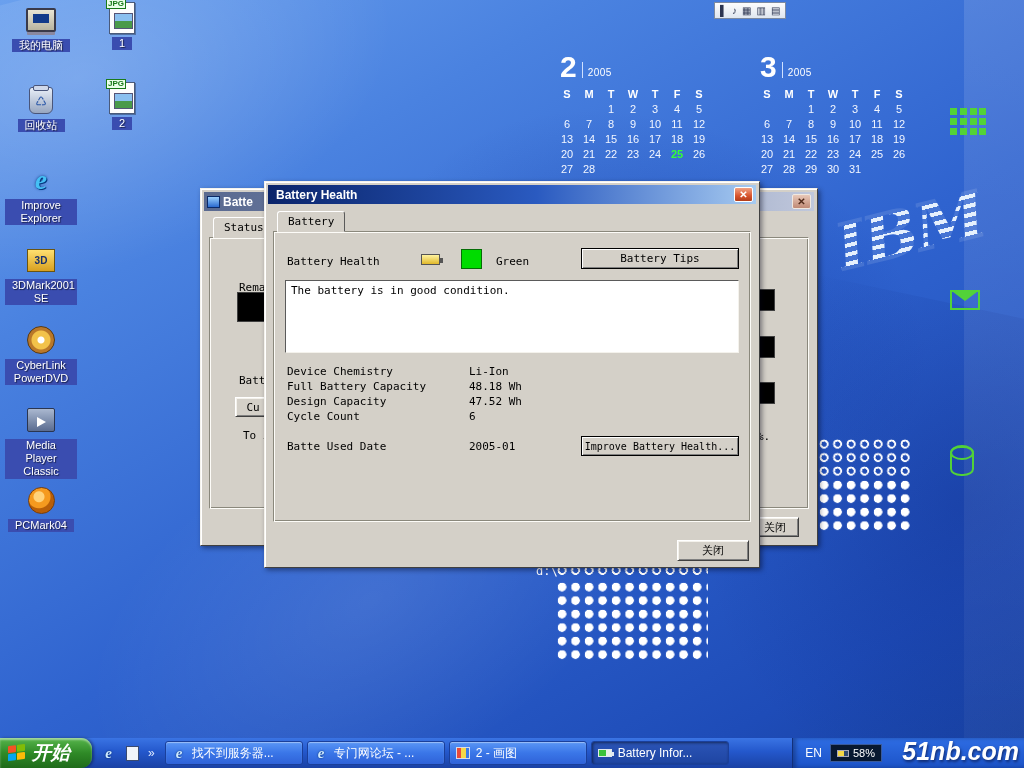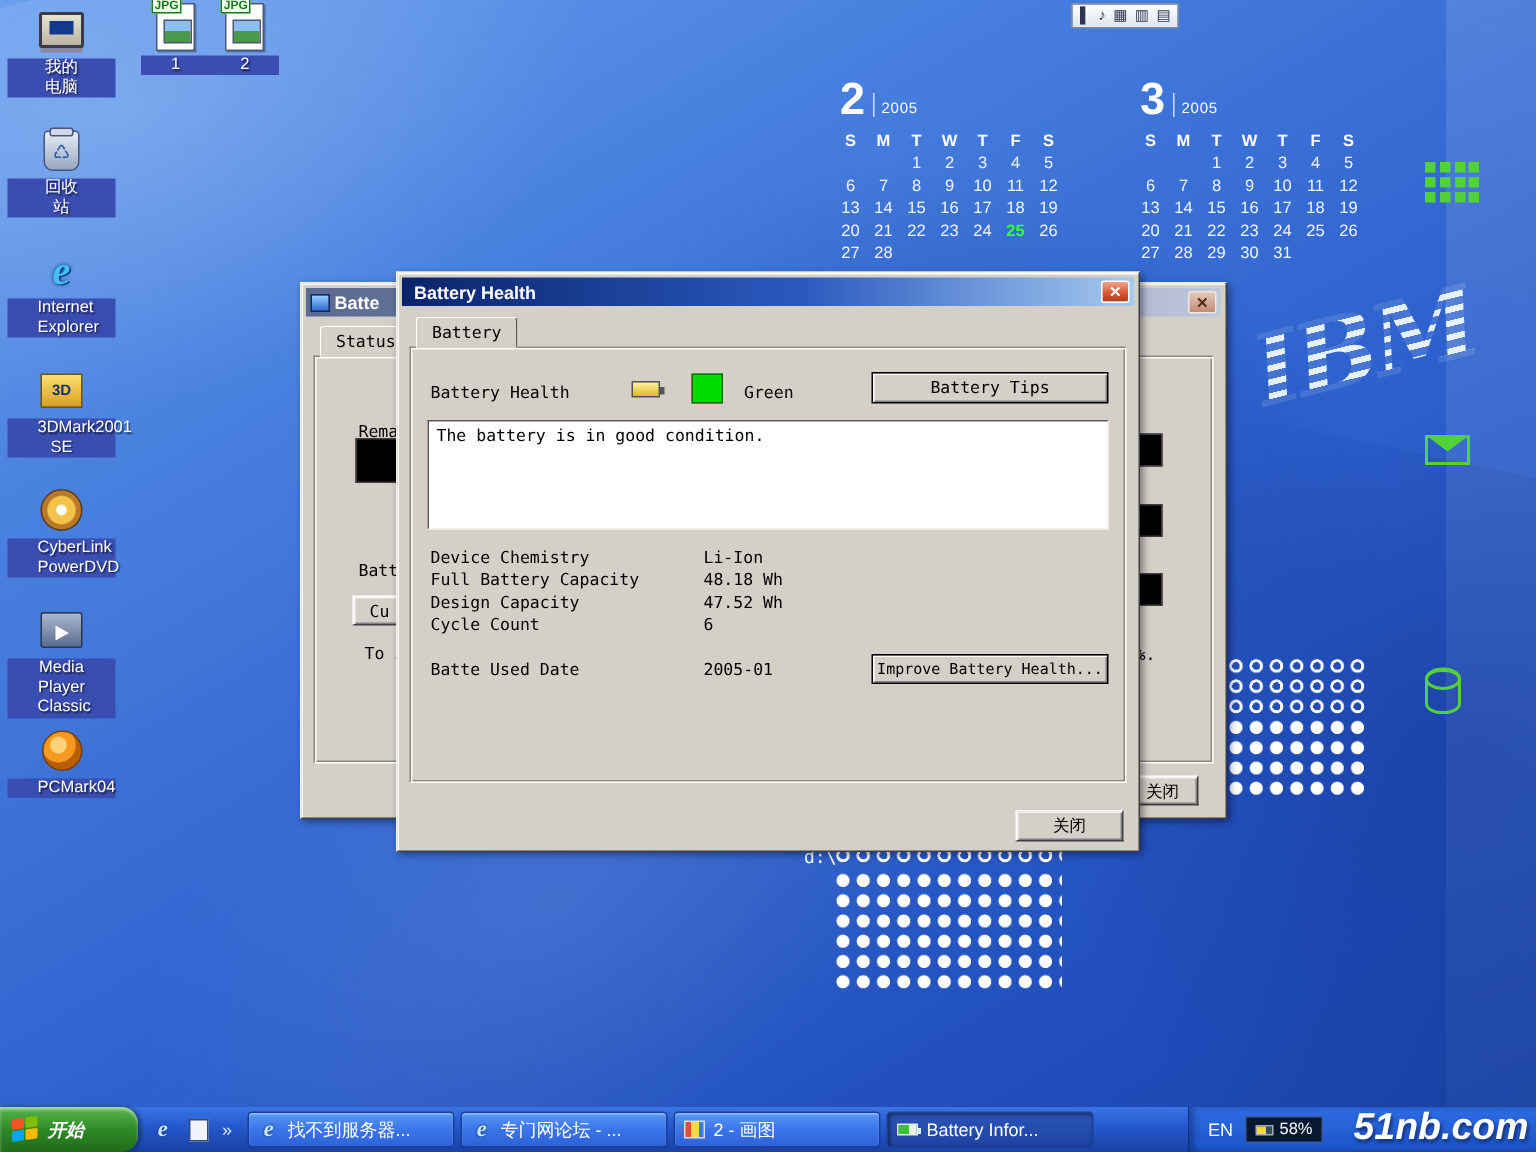--- a/index.html
+++ b/index.html
@@ -25,40 +25,40 @@
   .cal-bar{width:1px;height:16px;background:#cfe0ff;margin-bottom:2px;}
   .cal-year{font-size:10px;margin-bottom:2px;letter-spacing:.5px;}
   .cal-grid{display:grid;grid-template-columns:repeat(7,22px);row-gap:3px;font-size:11px;text-align:center;}
   .cal-h{font-weight:bold;}
   .cal-d{color:#f2f6ff;}
   .cal-d.hl{color:#35ff35;font-weight:bold;}
 
   
   #desktop-icons{position:absolute;left:4px;top:4px;width:74px;display:flex;flex-direction:column;z-index:6;}
   .dicon{height:80px;display:flex;flex-direction:column;align-items:center;cursor:default;}
-  .dlabel{margin-top:3px;font-size:11px;line-height:1.2;color:#fff;background:#3a4db0;padding:0 20px;text-align:center;max-width:72px;text-shadow:1px 1px 1px rgba(0,0,0,.6);}
+  .dlabel{margin-top:3px;font-size:11px;line-height:1.2;color:#fff;background:#3a4db0;padding:0 7px;text-align:center;max-width:72px;text-shadow:1px 1px 1px rgba(0,0,0,.6);}
   .ig{display:flex;align-items:center;justify-content:center;width:34px;height:32px;position:relative;}
   .ic-mycomputer{width:30px;height:24px;background:linear-gradient(#e8e4d4,#b8b4a0);border:2px solid #3a3a4a;border-radius:2px;box-shadow:0 4px 0 -1px #8a88a0;}
   .ic-mycomputer::before{content:"";position:absolute;inset:4px 5px 7px 5px;background:#123a8a;}
   .ic-recycle{width:24px;height:27px;background:linear-gradient(#e8eef8,#97a6c0);border-radius:3px 3px 6px 6px;border:1px solid #49557a;}
   .ic-recycle::before{content:"";position:absolute;left:3px;right:3px;top:-3px;height:4px;background:#cfd8ea;border:1px solid #49557a;border-radius:2px;}
   .ic-recycle::after{content:"♺";position:absolute;left:0;right:0;top:6px;text-align:center;font-size:13px;color:#2a57a8;}
   .ic-ie::before{content:"e";font-size:27px;font-weight:bold;font-style:italic;color:#45c0f5;text-shadow:0 0 3px #063a80,1px 1px 0 #063a80;font-family:"Liberation Serif",serif;}
   .ic-mark3d{width:28px;height:23px;background:linear-gradient(#ffe070,#d8a020);border:1px solid #6a5410;}
   .ic-mark3d::before{content:"3D";font-size:10px;font-weight:bold;color:#17306e;position:absolute;inset:0;display:flex;align-items:center;justify-content:center;}
   .ic-acdsee{width:27px;height:27px;background:#f4f6fa;border:1px solid #5a6a8a;border-radius:3px;}
   .ic-acdsee::before{content:"";position:absolute;left:7px;top:7px;width:13px;height:13px;border-radius:50%;background:radial-gradient(circle at 40% 40%,#fff 2px,#2a7ad8 3px 6px,#0a2a6a 7px);}
   .ic-powerdvd{width:28px;height:28px;border-radius:50%;background:radial-gradient(circle at 50% 50%,#fff 0 3px,#f2c24a 4px 9px,#b9782a 10px 13px,#7a4a14 14px);border:1px solid #5a3a10;}
   .ic-mpc{width:28px;height:24px;background:linear-gradient(#aab8d0,#5a6c90);border:1px solid #2a3550;border-radius:2px;}
   .ic-mpc::before{content:"";position:absolute;left:9px;top:8px;border-left:9px solid #fff;border-top:5px solid transparent;border-bottom:5px solid transparent;}
   .ic-pcmark{width:27px;height:27px;border-radius:50%;background:radial-gradient(circle at 40% 35%,#ffd27a 0 5px,#f59a1f 6px 11px,#b85e08 12px);border:1px solid #7a3e06;}
   .ic-thinkvantage{width:26px;height:26px;border-radius:4px;background:repeating-linear-gradient(180deg,#c0273a 0 3px,#8e1020 3px 6px);border:1px solid #4a0812;}
 
   
-  #desktop-files{position:absolute;left:94px;top:2px;width:56px;display:flex;flex-direction:row;z-index:6;}
+  #desktop-files{position:absolute;left:94px;top:2px;width:56px;display:flex;flex-direction:column;z-index:6;}
   .dfile{height:80px;display:flex;flex-direction:column;align-items:center;}
   .fpage{width:26px;height:32px;background:#fdfdfd;border:1px solid #4a5a7a;position:relative;box-shadow:1px 1px 0 rgba(0,0,0,.3);}
   .fpage .ftag{position:absolute;left:-4px;top:-4px;font-size:8px;font-weight:bold;color:#1a7a1a;background:#eaffea;border:1px solid #1a7a1a;line-height:1;padding:0 1px;}
   .fpage::after{content:"";position:absolute;left:4px;top:10px;width:17px;height:14px;background:linear-gradient(#8ac0f0 0 50%,#4a9a4a 50%);border:1px solid #557;}
 
   
   .ibm-logo{position:absolute;left:834px;top:192px;font-size:66px;font-weight:bold;font-style:italic;font-family:"DejaVu Serif",serif;letter-spacing:-3px;transform:rotate(-14deg);z-index:3;
     background:repeating-linear-gradient(180deg,rgba(240,248,255,.95) 0 4px,rgba(240,248,255,.12) 4px 9px);
     -webkit-background-clip:text;background-clip:text;color:transparent;}
   .grid-icon{position:absolute;left:950px;top:108px;z-index:4;}
@@ -88,21 +88,21 @@
   .flatbtn{position:absolute;background:#d4d0c8;border:1px solid #000;box-shadow:inset 1px 1px 0 #fff, inset -1px -1px 0 #808080;display:flex;align-items:center;justify-content:center;cursor:pointer;}
   .btn3d{position:absolute;background:#d4d0c8;border:1px solid;border-color:#fff #404040 #404040 #fff;box-shadow:inset 1px 1px 0 #f4f2ec, inset -1px -1px 0 #808080;display:flex;align-items:center;justify-content:center;cursor:pointer;}
   .sunkenbox{position:absolute;background:#fff;border:1px solid;border-color:#5a5a5a #f4f2ec #f4f2ec #5a5a5a;padding:3px 5px;}
   .gauge{position:absolute;background:#000;border:1px solid #404040;}
   .bat-sm{width:19px;height:11px;background:linear-gradient(#fff3a0,#e0b82a);border:1px solid #555;position:relative;display:inline-block;}
   .bat-sm::after{content:"";position:absolute;right:-4px;top:3px;width:3px;height:5px;background:#555;}
   .statussq{position:absolute;width:21px;height:20px;background:#00dc00;border:1px solid #066d06;}
 
   
   .taskbar{position:absolute;left:0;right:0;bottom:0;height:30px;background:linear-gradient(#3a74e4,#2458cc 45%,#1a41a4);display:flex;align-items:center;z-index:50;}
-  .startbtn{height:30px;min-width:92px;background:linear-gradient(#57b64c,#2f8a27 50%,#1f6b1a);border-radius:0 11px 11px 0;display:flex;align-items:center;gap:6px;padding:0 16px 0 8px;color:#fff;font-weight:bold;font-style:italic;font-size:12px;box-shadow:inset 0 2px 2px rgba(255,255,255,.45), 2px 0 3px rgba(0,0,0,.35);cursor:pointer;}
+  .startbtn{height:30px;min-width:92px;background:linear-gradient(#57b64c,#2f8a27 50%,#1f6b1a);border-radius:0 11px 11px 0;display:flex;align-items:center;gap:6px;padding:0 16px 0 8px;color:#fff;font-weight:bold;font-style:italic;font-size:19px;box-shadow:inset 0 2px 2px rgba(255,255,255,.45), 2px 0 3px rgba(0,0,0,.35);cursor:pointer;}
   .winflag{width:18px;height:16px;display:grid;grid-template-columns:8px 8px;grid-template-rows:7px 7px;gap:1px;transform:skewY(-8deg);}
   .winflag i{display:block;border-radius:1px;}
   .wf-r{background:#f35325;} .wf-g{background:#81bc06;} .wf-b{background:#05a6f0;} .wf-y{background:#ffba08;}
   .quick{display:flex;align-items:center;gap:7px;padding:0 8px;}
   .qicon{width:17px;height:17px;display:flex;align-items:center;justify-content:center;cursor:pointer;}
   .gly-e{color:#cfeaff;font-weight:bold;font-style:italic;font-size:15px;font-family:"Liberation Serif",serif;text-shadow:0 0 2px #052a60;}
   .q-doc{width:13px;height:15px;background:#f0f4fa;border:1px solid #3a4a70;}
   .chev{color:#dfeaff;font-size:12px;cursor:pointer;}
   #task-buttons{display:flex;align-items:center;flex:1;}
   .taskbtn{width:138px;height:24px;margin:0 2px;background:linear-gradient(#5a96f5,#3a76e8 50%,#2f62d8);border:1px solid #1a3f9a;border-radius:3px;display:flex;align-items:center;gap:5px;padding:0 6px;color:#fff;font-size:12px;cursor:pointer;box-shadow:inset 0 1px 1px rgba(255,255,255,.4);}
@@ -261,21 +261,21 @@
       <div class="dicon">
         <span class="ig">
           <span class="ic-recycle" style="position: relative;"></span>
         </span>
         <span class="dlabel">回收站</span>
       </div>
       <div class="dicon">
         <span class="ig">
           <span class="ic-ie" style="position: relative;"></span>
         </span>
-        <span class="dlabel">Internet Explorer</span>
+        <span class="dlabel">Improve Explorer</span>
       </div>
       <div class="dicon">
         <span class="ig">
           <span class="ic-mark3d" style="position: relative;"></span>
         </span>
         <span class="dlabel">3DMark2001 SE</span>
       </div>
       <div class="dicon">
         <span class="ig">
           <span class="ic-powerdvd" style="position: relative;"></span>

